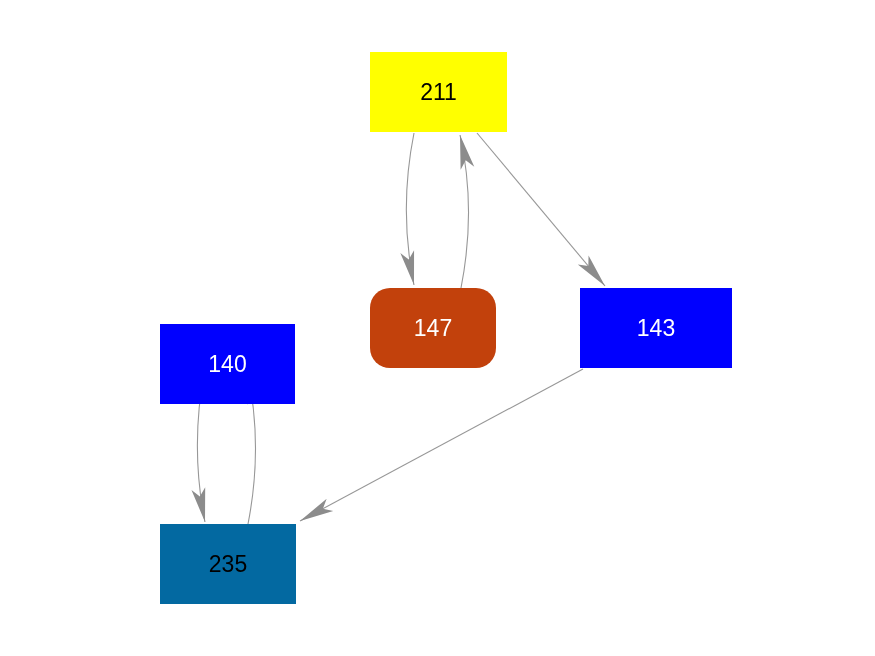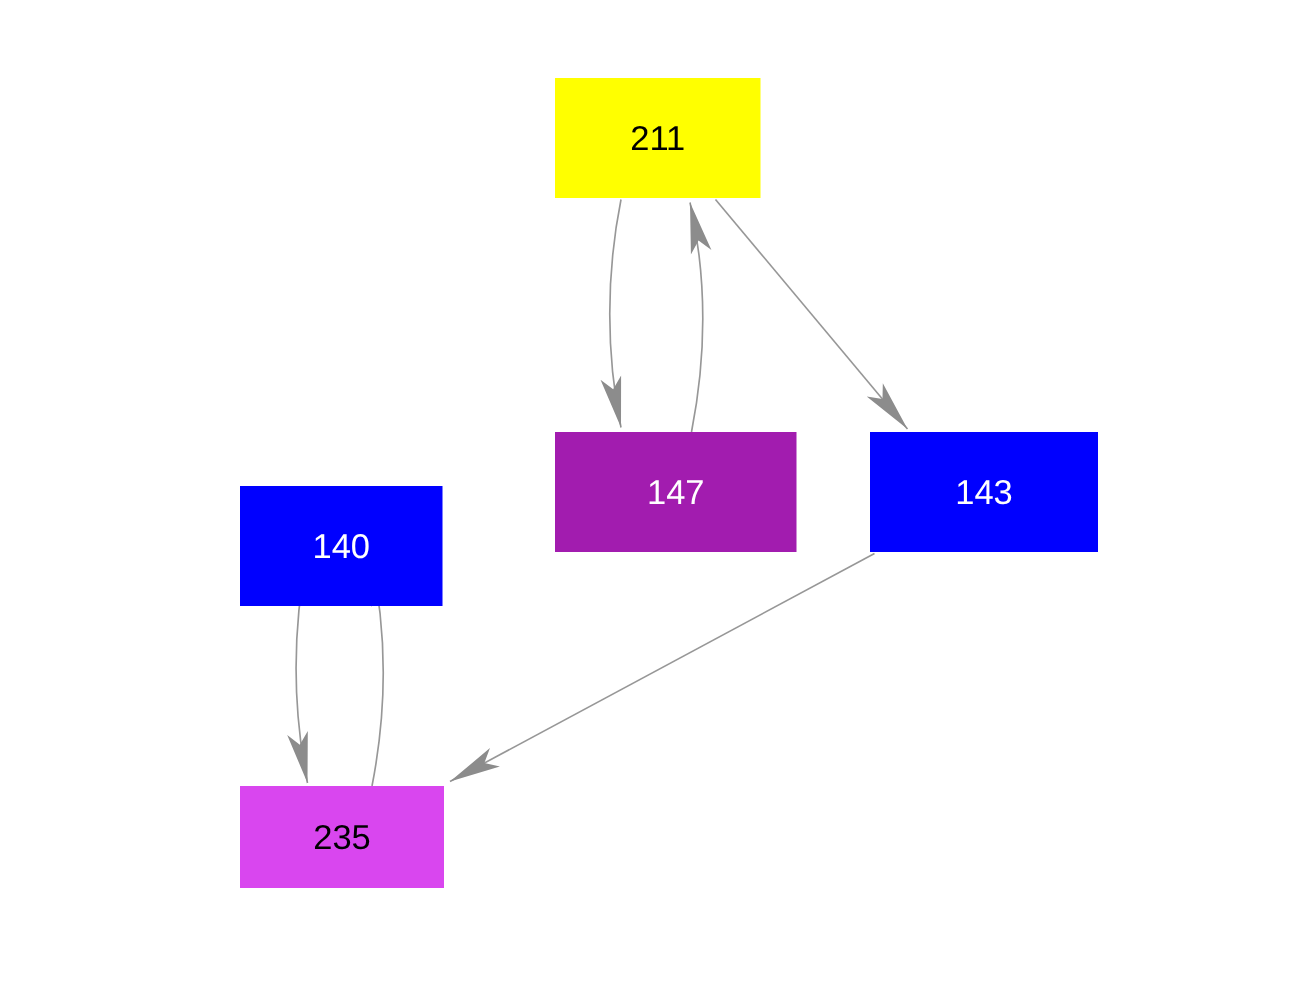--- a/index.html
+++ b/index.html
@@ -53,23 +53,23 @@
         <path d="M 583,369 L 300,521" class="edge" stroke="#979797" marker-end="url(#arrowhead)"></path>
       </g>
   </svg>
   <div id="nodes-layer">
       <div class="node" style="left: 370px; top: 52px; width: 137px; height: 80px; background: rgb(255, 255, 0); color: rgb(0, 0, 0);">
         <span>211</span>
       </div>
       <div class="node" style="left: 160px; top: 288px; width: 135px; height: 80px; background: rgb(0, 0, 255); color: rgb(255, 255, 255); margin-top: 36px;">
         <span>140</span>
       </div>
-      <div class="node" style="left: 370px; top: 288px; width: 161px; height: 80px; background: #a21caf; color: rgb(255, 255, 255);">
+      <div class="node" style="left: 370px; top: 288px; width: 126px; height: 80px; background: #c2410c; color: rgb(255, 255, 255); border-radius: 20px;">
         <span>147</span>
       </div>
       <div class="node" style="left: 580px; top: 288px; width: 152px; height: 80px; background: rgb(0, 0, 255); color: rgb(255, 255, 255);">
         <span>143</span>
       </div>
-      <div class="node" style="left: 160px; top: 524px; width: 136px; height: 68px; background: #d946ef; color: rgb(0, 0, 0);">
+      <div class="node" style="left: 160px; top: 524px; width: 136px; height: 80px; background: #0369a1; color: rgb(0, 0, 0);">
         <span>235</span>
       </div>
     </div>
 </div>
 
 </body></html>

